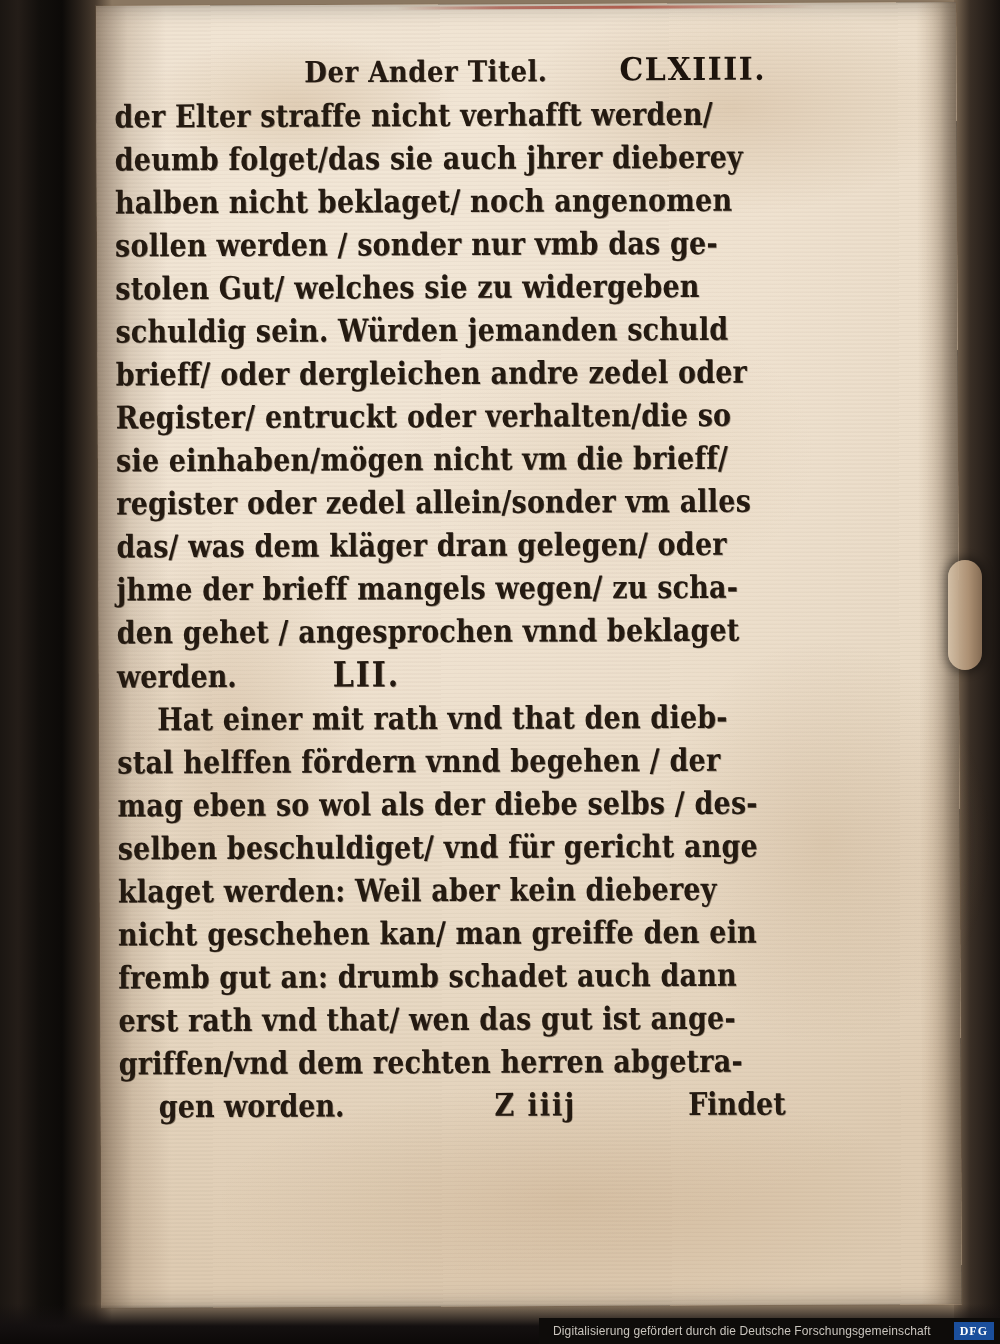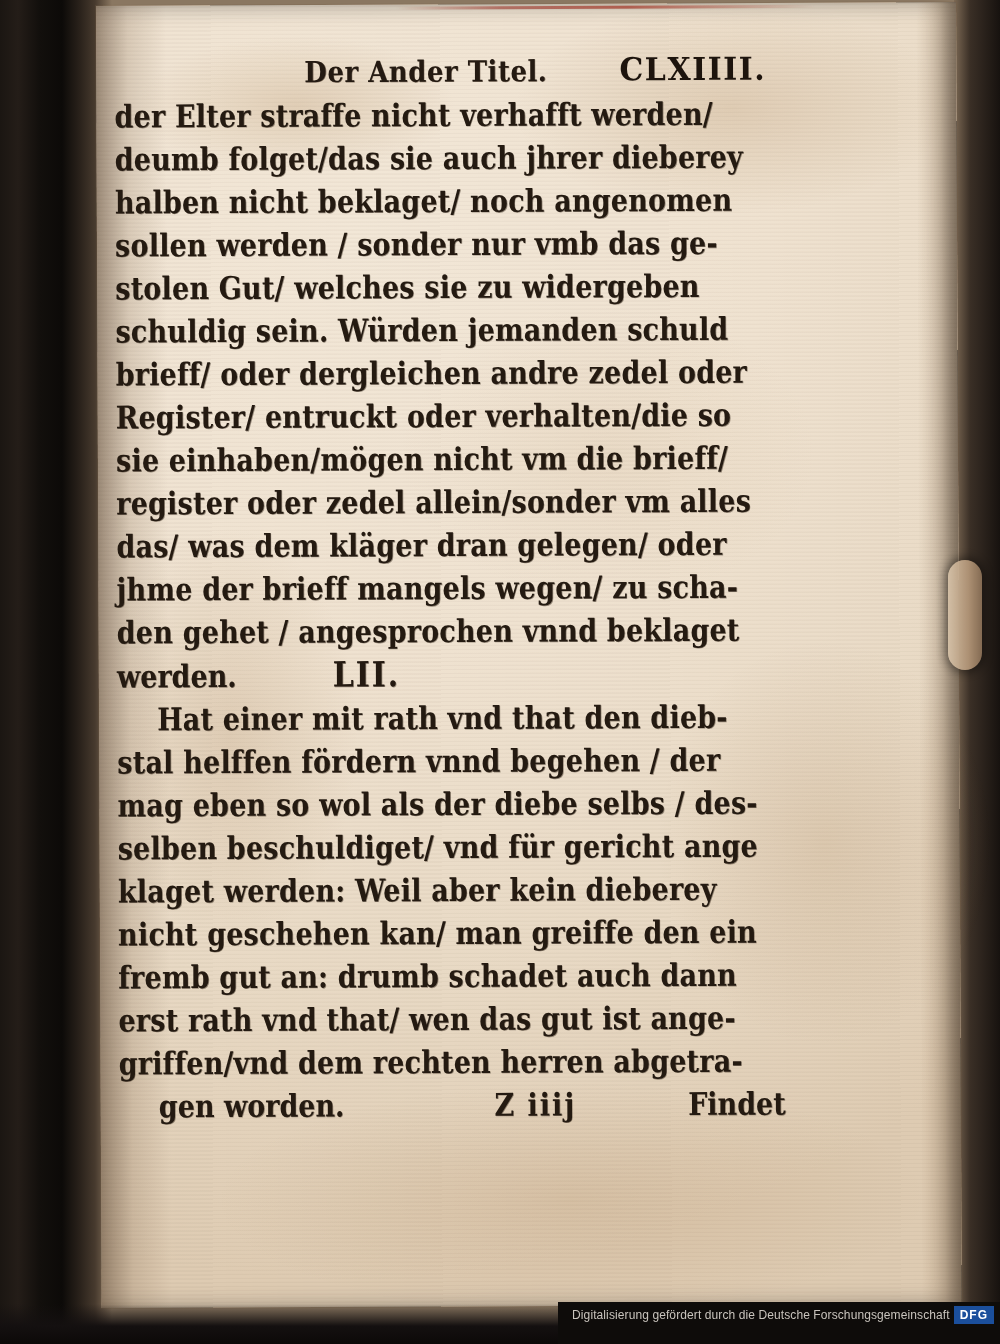--- a/index.html
+++ b/index.html
@@ -211,35 +211,35 @@
   }
 
   
   #footer {
     position: absolute;
     right: 0;
     bottom: 0;
     height: 26px;
     display: flex;
     align-items: center;
-    gap: 4px;
-    padding: 0 6px 16px 14px;
+    gap: 23px;
+    padding: 0 6px 0 14px;
     background: #0e0c0a;
   }
   #footer .fnote {
     font-family: "Liberation Sans", sans-serif;
     font-size: 12px;
     color: #c9c4bd;
     letter-spacing: 0.1px;
     white-space: nowrap;
   }
   #dfg-logo {
     background: #1b4f9c;
     color: #ffffff;
-    font-family: Liberation Sans, sans-serif;
+    font-family: Liberation Serif, serif;
     font-weight: 700;
     font-size: 12px;
     letter-spacing: 1px;
     padding: 2px 6px 2px 6px;
     line-height: 14px;
   }
 </style>
 </head>
 <body>
 

